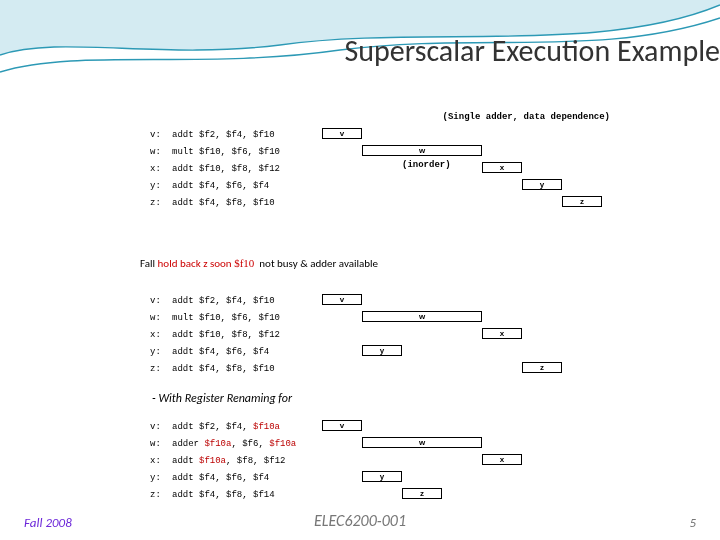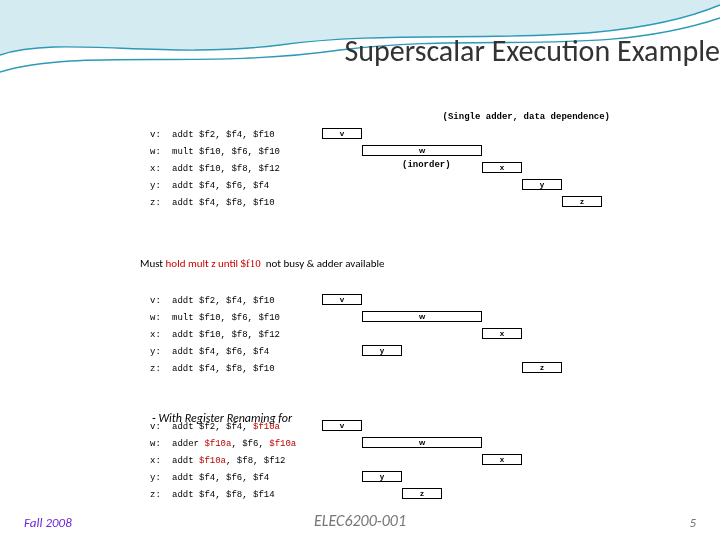--- a/index.html
+++ b/index.html
@@ -86,21 +86,20 @@
   .gray { color: #999; }
   .highlight-red { color: #c00; }
   .rename-note {
     position: absolute;
     top: 392px;
     left: 152px;
     font-family: Calibri, Arial, serif;
     font-size: 12px;
     font-style: italic;
     line-height: 1.1;
-    margin-top: 20px;
   }
   .footer-left {
     position: absolute;
     bottom: 10px;
     left: 24px;
     font-size: 13px;
     font-style: italic;
     color: #6d28d9;
   }
   .footer-center {
@@ -179,21 +178,21 @@
     <div class="instr-label">z:</div>
     <div class="instr-text">addt  $f4, $f8, $f10</div>
     <div class="timeline">
       <div class="bar" style="left:240px;width:40px">z</div>
     </div>
   </div>
 </div>
 
 <div class="hold-note">
   <div>
-    <span>Must </span><span class="highlight-red">hold mult z until </span><span class="highlight-red" style="font-family:Liberation Serif, serif">$f10</span><span class="highlight-red">&nbsp;</span><span> not busy &amp; adder available</span>
+    <span>Fall </span><span class="highlight-red">hold back z soon </span><span class="highlight-red" style="font-family:Liberation Serif, serif">$f10</span><span class="highlight-red">&nbsp;</span><span> not busy &amp; adder available</span>
   </div>
 </div>
 
 <div class="section section2">
   <div class="instr-row">
     <div class="instr-label">v:</div>
     <div class="instr-text">addt  $f2, $f4, $f10</div>
     <div class="timeline">
       <div class="bar" style="left:0;width:40px">v</div>
     </div>

